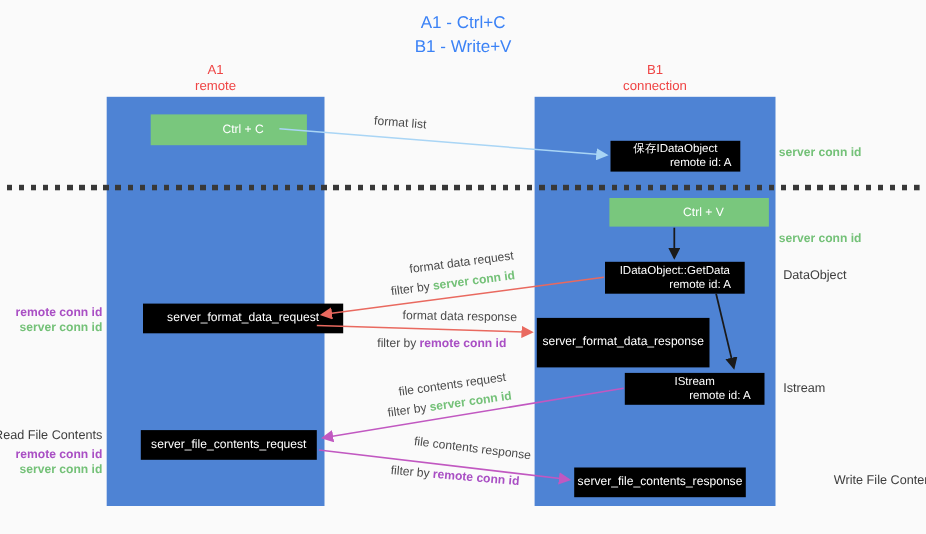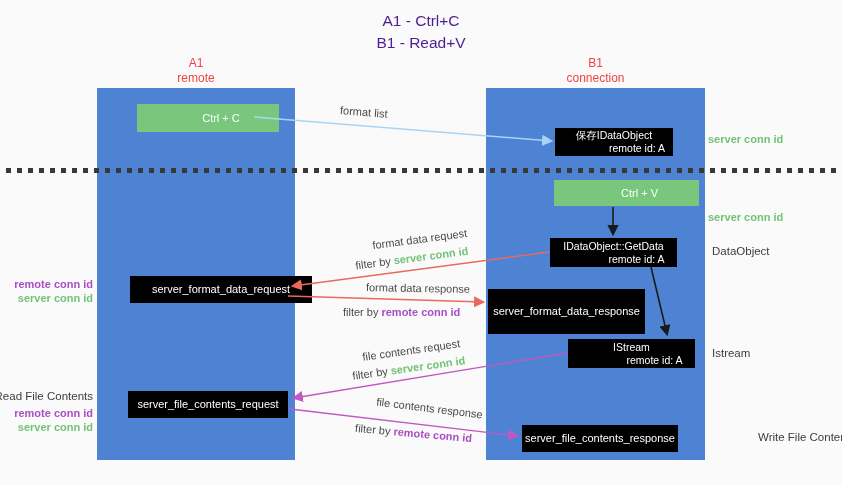--- a/index.html
+++ b/index.html
@@ -1,20 +1,20 @@
 <!DOCTYPE html>
 <html><head>
 <meta charset="utf-8">
 <style>
   html,body { margin:0; padding:0; background:#fafafa; }
   body { font-family:"Liberation Sans", sans-serif; }
   .canvas { position:relative; width:842px; height:485px; background:#fafafa; overflow:hidden; }
 
   .page-title { position:absolute; top:10px; left:0; width:100%; text-align:center;
-                font-size:15.5px; color:#4c1d95; line-height:22px; }
+                font-size:15.5px; color:#3b82f6; line-height:22px; }
 
   .lane-header { position:absolute; text-align:center; font-size:12px; color:#ef4444; line-height:15px; }
   .lane-header.a1 { left:97px; width:198px; top:56px; }
   .lane-header.b1 { left:486px; width:219px; top:56px; }
 
   .lane { position:absolute; top:88px; height:372px; background:#4e83d4; }
   .lane.a1 { left:97px; width:198px; }
   .lane.b1 { left:486px; width:219px; }
 
   .divider { position:absolute; top:168px; left:6px; width:830px; height:5px; z-index:3;
@@ -47,21 +47,21 @@
   .right-align { right:749px; text-align:right; }
   .filter-key { margin-left:3px; }
 </style>
 </head>
 <body>
 
 <div class="canvas">
 
   <div class="page-title">
     <div>A1 - Ctrl+C</div>
-    <div>B1 - Read+V</div>
+    <div>B1 - Write+V</div>
   </div>
 
   <div class="lane-header a1">
     <div>A1</div>
     <div>remote</div>
   </div>
   <div class="lane-header b1">
     <div>B1</div>
     <div>connection</div>
   </div>

